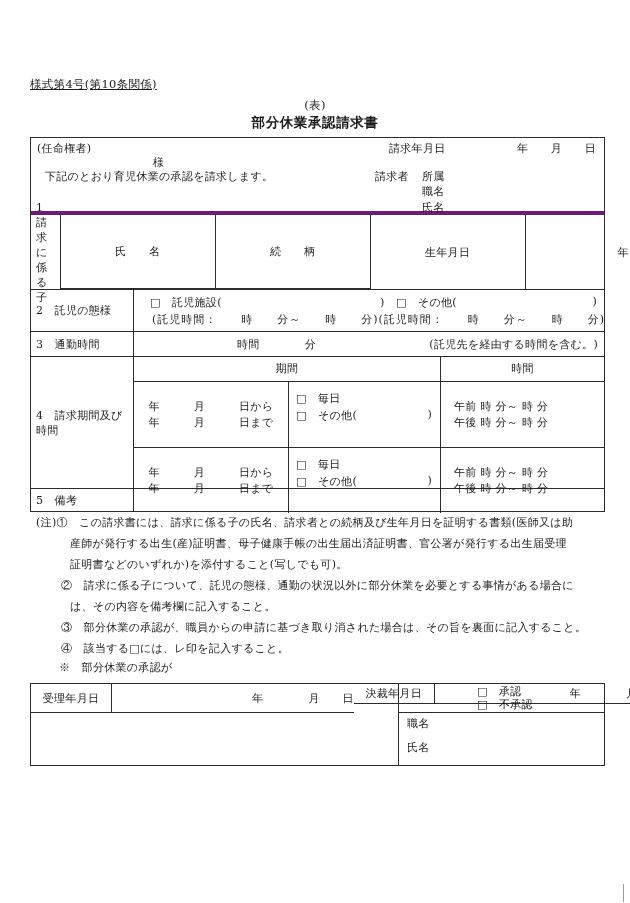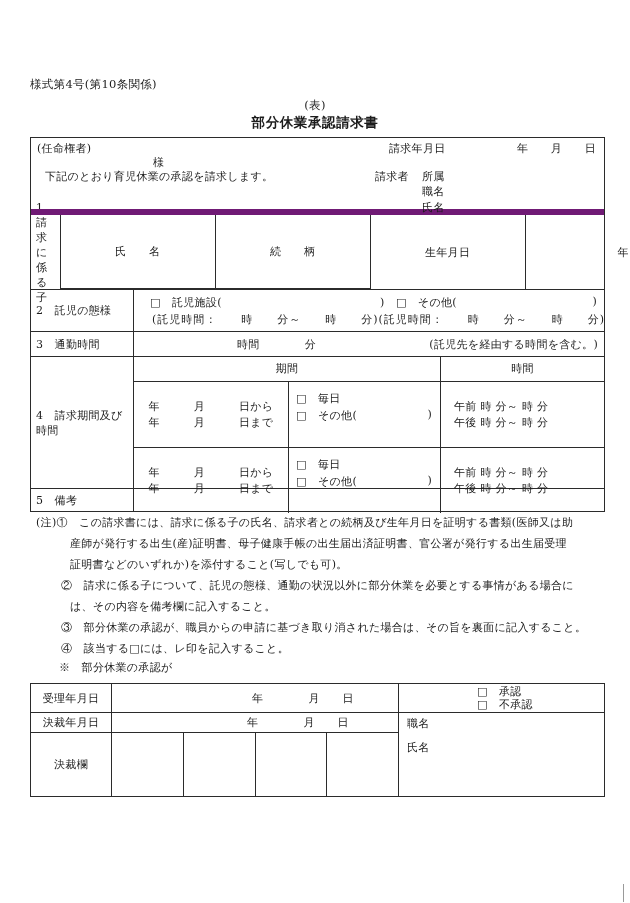--- a/index.html
+++ b/index.html
@@ -3,31 +3,31 @@
 <meta charset="utf-8">
 <style>
   html,body{margin:0;padding:0;background:#e8e8e8;}
   .page{
     position:relative;width:630px;height:903px;background:#ffffff;margin:0 auto;
     font-family:"DejaVu Serif","Liberation Serif",serif;
     color:#1c1c1c;font-size:11px;letter-spacing:0.3px;overflow:hidden;
   }
   .abs{position:absolute;white-space:pre;line-height:14px;}
   .center-line{position:absolute;left:0;width:100%;text-align:center;white-space:pre;}
-  .form-no{left:30px;top:77px;font-size:11.5px;}
+  .form-no{left:30px;top:77px;font-size:11.5px;text-decoration:underline;}
   .side-label{top:98px;font-size:11.5px;}
   .doc-title{top:114px;font-size:13.5px;letter-spacing:0.6px;font-weight:bold;}
 
   
   .mtable{position:absolute;left:30px;top:137px;width:573px;border:1px solid #2b2b2b;background:#fff;}
   .mtable *{box-sizing:border-box;}
   .mrow{display:flex;border-bottom:1px solid #2b2b2b;}
   .mrow.last{border-bottom:none;}
   .labelcol{width:103px;border-right:1px solid #2b2b2b;display:flex;align-items:center;padding:0 5px;line-height:15px;white-space:normal;}
-  .hcell{position:relative;height:77px;border-bottom:6px solid #701a75;text-align:center;}
+  .hcell{position:relative;height:77px;border-bottom:4px solid #701a75;text-align:center;}
   .r1{height:75px;}
   .r1sub{flex:1;display:flex;flex-direction:row;}
   .subrow{flex:1;display:flex;border-bottom:1px solid #2b2b2b;}
   .subrow.last{border-bottom:none;}
   .sublabel{width:155px;border-right:1px solid #2b2b2b;display:flex;align-items:center;justify-content:center;white-space:pre;}
   .subvalue{flex:1;display:flex;align-items:center;white-space:pre;}
   .birthpad{padding-left:92px;}
   .r2{height:42px;}
   .rcontent{flex:1;position:relative;white-space:pre;margin-left:8px;}
   .r2l1{position:absolute;left:8px;top:5px;}
@@ -55,21 +55,21 @@
   .notes{position:absolute;left:36px;top:512px;width:580px;line-height:21px;font-size:11px;}
   .note-line{white-space:nowrap;}
   .in-cont{margin-left:34px;}
   .in-num{margin-left:25px;}
 
   .sec-head{left:59px;top:661px;font-size:11px;}
 
   
   .btable{position:absolute;left:30px;top:683px;width:573px;border:1px solid #2b2b2b;display:flex;background:#fff;}
   .btable *{box-sizing:border-box;}
-  .bleft{width:368px;border-right:1px solid #2b2b2b;display:flex;flex-direction:column;}
+  .bleft{width:368px;border-right:1px solid #2b2b2b;display:flex;flex-direction:row;}
   .brow{display:flex;border-bottom:1px solid #2b2b2b;}
   .brow1{height:29px;}
   .brow2{height:20px;}
   .brow3{height:63px;border-bottom:none;}
   .blabel{width:81px;border-right:1px solid #2b2b2b;display:flex;align-items:center;justify-content:center;white-space:pre;}
   .bdate{flex:1;display:flex;align-items:center;padding-left:140px;white-space:pre;}
   .bdate2{padding-left:135px;}
   .bcells{flex:1;display:flex;}
   .bcell{flex:1;border-right:1px solid #2b2b2b;}
   .bcell.last{border-right:none;}

